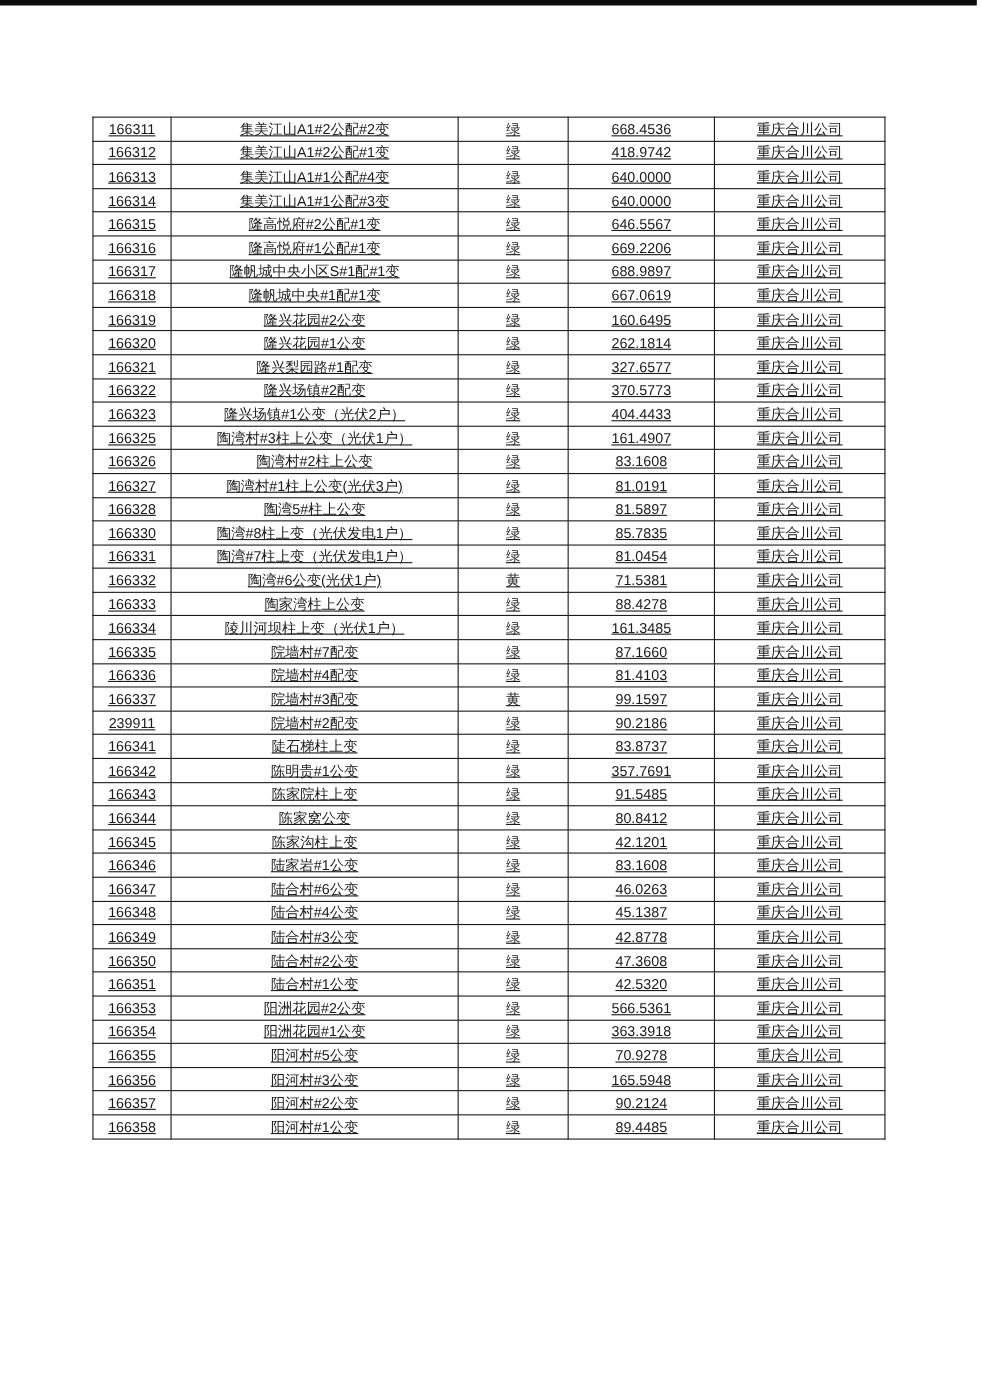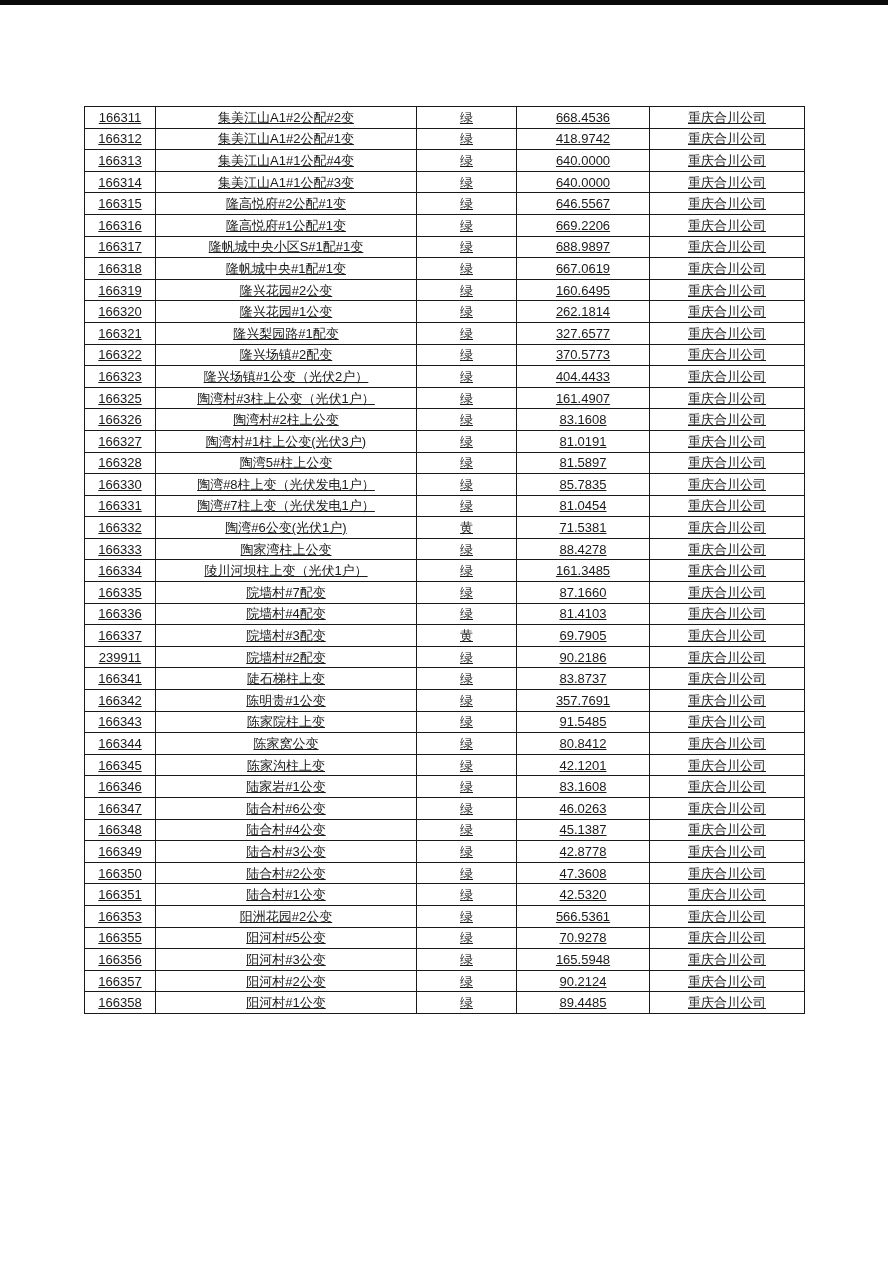--- a/index.html
+++ b/index.html
@@ -229,21 +229,21 @@
           <td>166336</td>
           <td>院墙村#4配变</td>
           <td>绿</td>
           <td>81.4103</td>
           <td>重庆合川公司</td>
         </tr>
         <tr>
           <td>166337</td>
           <td>院墙村#3配变</td>
           <td>黄</td>
-          <td>69.7905</td>
+          <td>99.1597</td>
           <td>重庆合川公司</td>
         </tr>
         <tr>
           <td>239911</td>
           <td>院墙村#2配变</td>
           <td>绿</td>
           <td>90.2186</td>
           <td>重庆合川公司</td>
         </tr>
         <tr>
@@ -321,20 +321,27 @@
           <td>陆合村#1公变</td>
           <td>绿</td>
           <td>42.5320</td>
           <td>重庆合川公司</td>
         </tr>
         <tr>
           <td>166353</td>
           <td>阳洲花园#2公变</td>
           <td>绿</td>
           <td>566.5361</td>
+          <td>重庆合川公司</td>
+        </tr>
+        <tr>
+          <td>166354</td>
+          <td>阳洲花园#1公变</td>
+          <td>绿</td>
+          <td>363.3918</td>
           <td>重庆合川公司</td>
         </tr>
         <tr>
           <td>166355</td>
           <td>阳河村#5公变</td>
           <td>绿</td>
           <td>70.9278</td>
           <td>重庆合川公司</td>
         </tr>
         <tr>

